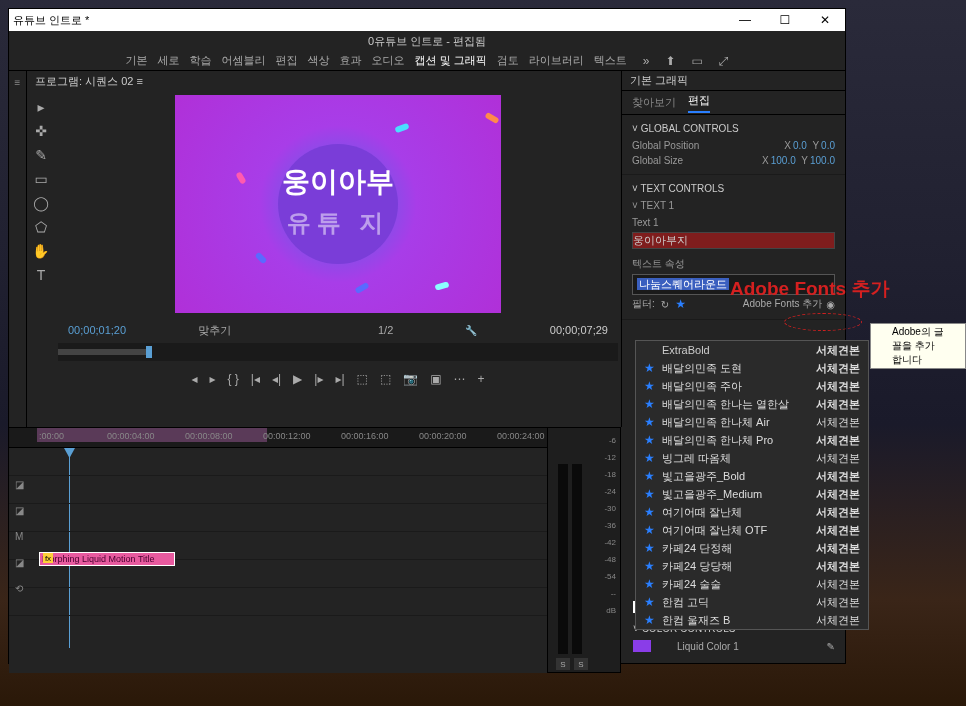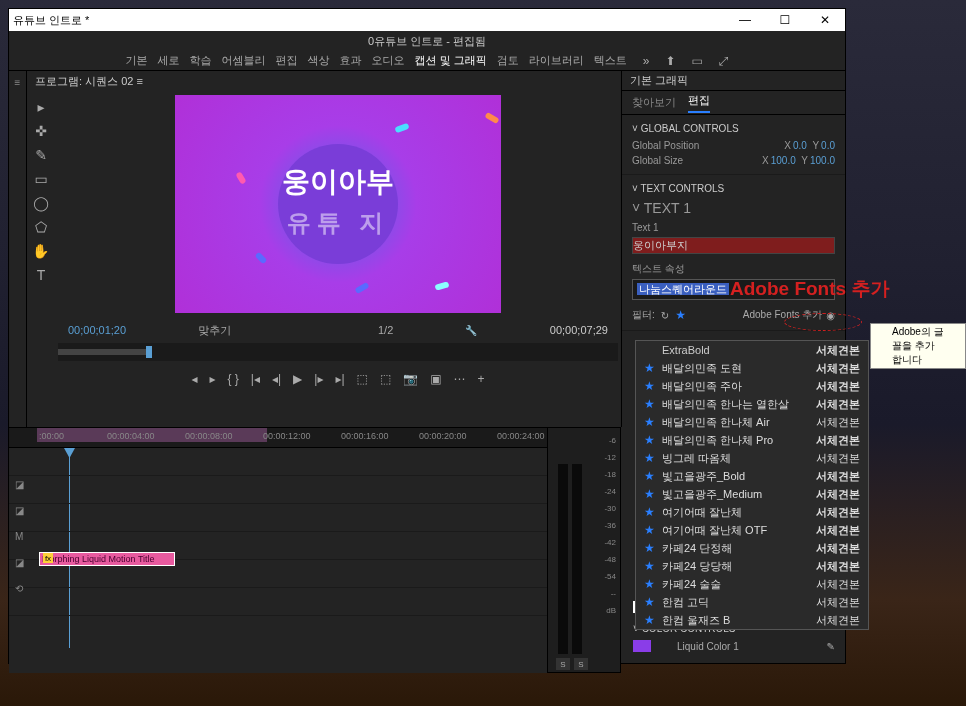--- a/index.html
+++ b/index.html
@@ -52,21 +52,21 @@
 .section { padding: 8px 10px; color: #aaa; font-size: 10px; border-bottom: 1px solid #1a1a1a; }
 .sec-title { color: #ccc; margin-bottom: 6px; }
 .sec-row { display: flex; justify-content: space-between; margin-top: 4px; }
 .sec-row .lbl { color: #999; }
 .sec-row .val { color: #5a9fd4; }
 .sec-row .axis { color: #999; margin-right: 2px; }
 .text-input-box { background: #7f1d1d; border: 1px solid #444; padding: 0; margin-top: 4px; color: #ccc; font-size: 11px; }
 .prop-label { color: #999; font-size: 10px; margin-top: 8px; }
 .font-input { background: #1a1a1a; border: 1px solid #555; padding: 2px 4px; margin-top: 3px; font-size: 11px; }
 .font-input span { background: #3a5fbf; color: #fff; padding: 0 2px; }
-.filter-row { display: flex; align-items: flex-end; justify-content: space-between; margin-top: 8px; font-size: 10px; }
+.filter-row { display: flex; align-items: flex-end; justify-content: space-between; margin-top: 2px; font-size: 10px; }
 .filter-left { display: flex; align-items: center; gap: 6px; color: #aaa; }
 .star-filter { color: #2a7fff; font-size: 12px; }
 .adobe-fonts-add { display: flex; align-items: center; gap: 4px; color: #aaa; font-size: 10px; }
 .font-dropdown { position: absolute; left: 635px; top: 340px; width: 234px; background: #2a2a2a; border: 1px solid #555; z-index: 10; }
 .font-row { display: flex; align-items: center; justify-content: space-between; height: 18px; padding: 0 8px; font-size: 11px; }
 .font-row .star { color: #2a7fff; font-size: 12px; width: 14px; }
 .font-row .star.gray { color: #777; }
 .font-row .fname { flex: 1; color: #ddd; margin-left: 4px; }
 .font-row .sample { color: #ddd; font-size: 11px; }
 .font-row .sample.bold { font-weight: bold; }
@@ -209,21 +209,21 @@
           <span class="lbl">Global Position</span>
           <span><span class="axis">X</span><span class="val">0.0</span>&nbsp;&nbsp;<span class="axis">Y</span><span class="val">0.0</span></span>
         </div>
         <div class="sec-row">
           <span class="lbl">Global Size</span>
           <span><span class="axis">X</span><span class="val">100.0</span>&nbsp;&nbsp;<span class="axis">Y</span><span class="val">100.0</span></span>
         </div>
       </div>
       <div class="section">
         <div class="sec-title">˅ <span>TEXT CONTROLS</span></div>
-        <div style="color:#999;font-size:14px;margin-top:4px">˅ <span>TEXT 1</span></div>
+        <div style="color:#999;font-size:10px;margin-top:4px">˅ <span>TEXT 1</span></div>
         <div style="color:#999;font-size:10px;margin-top:6px">Text 1</div>
         <div class="text-input-box">웅이아부지</div>
         <div class="prop-label">텍스트 속성</div>
         <div class="font-input"><span>나눔스퀘어라운드</span></div>
         <div class="filter-row">
           <div class="filter-left">
             <span>필터:</span>
             <span>↻</span>
             <span class="star-filter">★</span>
           </div>

